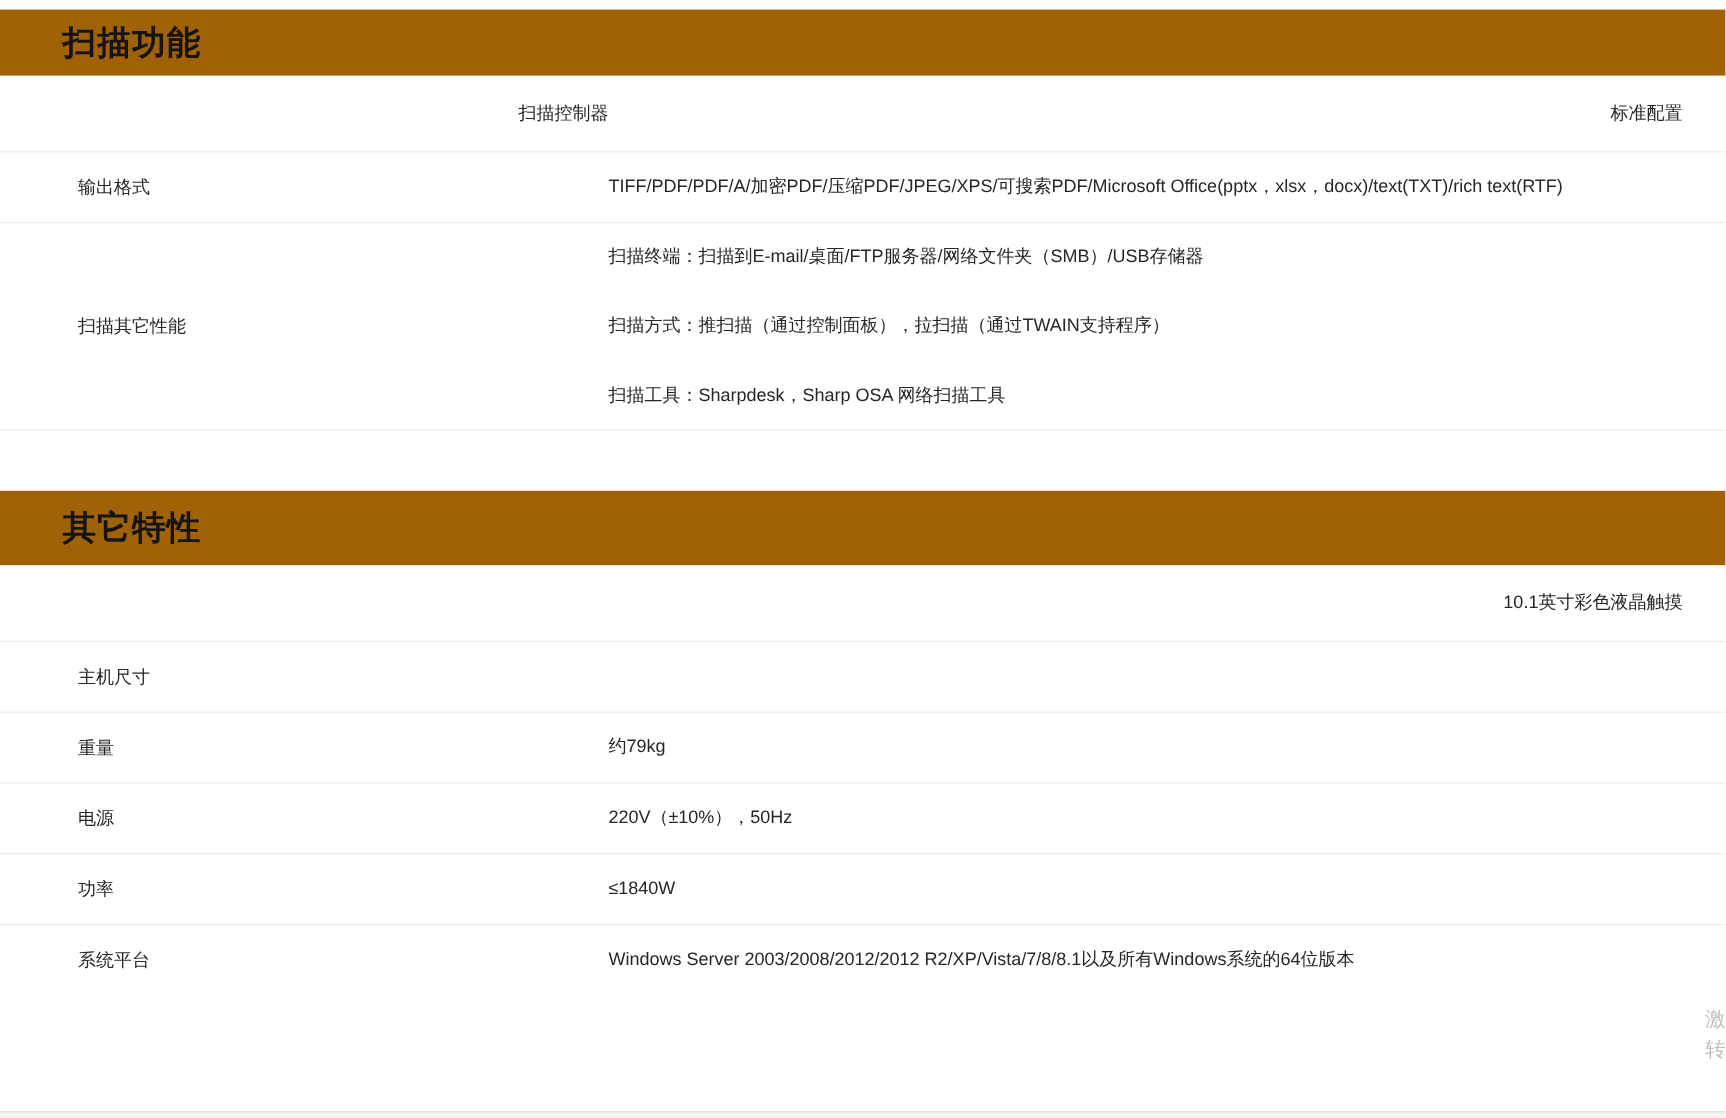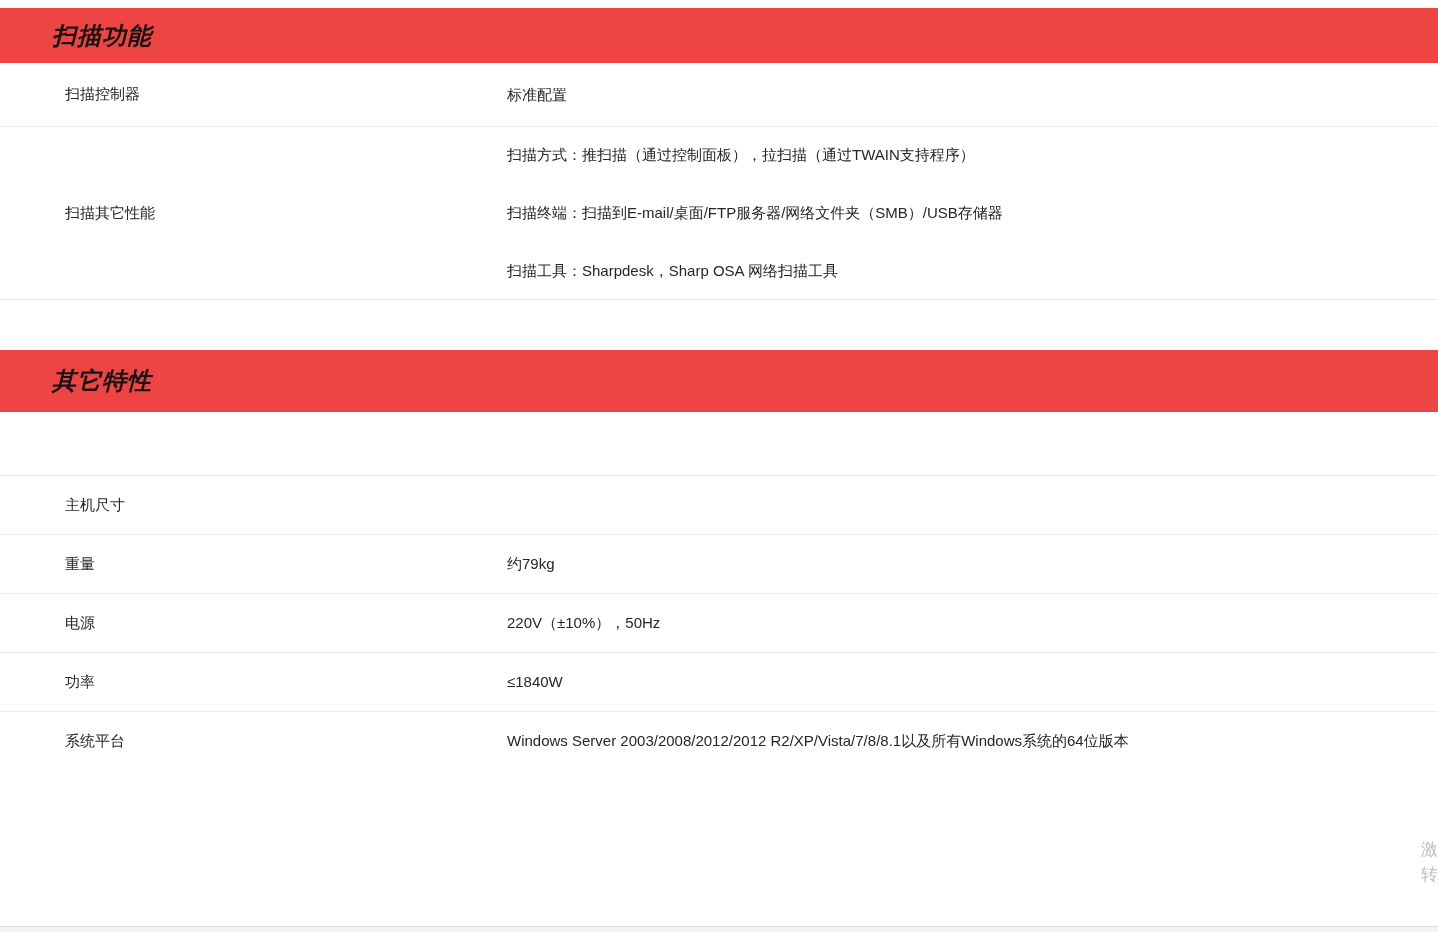--- a/index.html
+++ b/index.html
@@ -8,52 +8,51 @@
     overflow: hidden;
     background: #ffffff;
     font-family: "Liberation Sans", "DejaVu Sans", sans-serif;
     color: #262626;
     position: relative;
   }
   .spec-table { padding-top: 8px; }
 
   .section-header {
     height: 55px;
-    background: #ef4444;
+    background: #a16207;
     display: flex;
     align-items: center;
     padding-left: 52px;
-    font-size: 24px;
+    font-size: 28px;
     font-weight: 700;
     color: #141414;
     letter-spacing: 1px;
-    font-style: italic;
   }
   .section-header.second { margin-top: 50px; height: 62px; }
 
   .spec-row {
     display: flex;
     align-items: center;
     border-bottom: 1px solid #ececec;
     height: 59px;
     font-size: 15px;
   }
-  .spec-row.first { height: 64px; }
+  .spec-row.first { height: 64px; text-align: right; }
   .spec-row.multi { height: auto; }
   .spec-row.last { border-bottom: none; }
 
   .row-label {
     width: 507px;
     padding-left: 65px;
     flex: 0 0 507px;
     color: #262626;
   }
   .row-value {
     flex: 1;
-    padding-right: 14px;
+    padding-right: 36px;
     color: #262626;
     line-height: 26px;
   }
   .value-multi {
     display: flex;
     flex-direction: column;
     gap: 32px;
     padding: 15px 0;
   }
   .value-multi.sys { padding: 16px 0; }
@@ -87,35 +86,40 @@
   <div class="section-header">
     <span>扫描功能</span>
   </div>
 
   <div class="spec-row first">
     <div class="row-label">扫描控制器</div>
     <div class="row-value">标准配置</div>
   </div>
 
 
+  <div class="spec-row">
+    <div class="row-label">输出格式</div>
+    <div class="row-value">TIFF/PDF/PDF/A/加密PDF/压缩PDF/JPEG/XPS/可搜索PDF/Microsoft Office(pptx，xlsx，docx)/text(TXT)/rich text(RTF)</div>
+  </div>
 
   <div class="spec-row multi">
     <div class="row-label">扫描其它性能</div>
     <div class="row-value value-multi">
+      <div class="value-line">扫描终端：扫描到E-mail/桌面/FTP服务器/网络文件夹（SMB）/USB存储器</div>
       <div class="value-line">扫描方式：推扫描（通过控制面板），拉扫描（通过TWAIN支持程序）</div>
-      <div class="value-line">扫描终端：扫描到E-mail/桌面/FTP服务器/网络文件夹（SMB）/USB存储器</div>
       <div class="value-line">扫描工具：Sharpdesk，Sharp OSA 网络扫描工具</div>
     </div>
   </div>
 
   <div class="section-header second">
     <span>其它特性</span>
   </div>
 
   <div class="spec-row first">
+    <div class="row-value">10.1英寸彩色液晶触摸</div>
   </div>
 
   <div class="spec-row">
     <div class="row-label">主机尺寸</div>
   </div>
 
   <div class="spec-row">
     <div class="row-label">重量</div>
     <div class="row-value">约79kg</div>
   </div>

